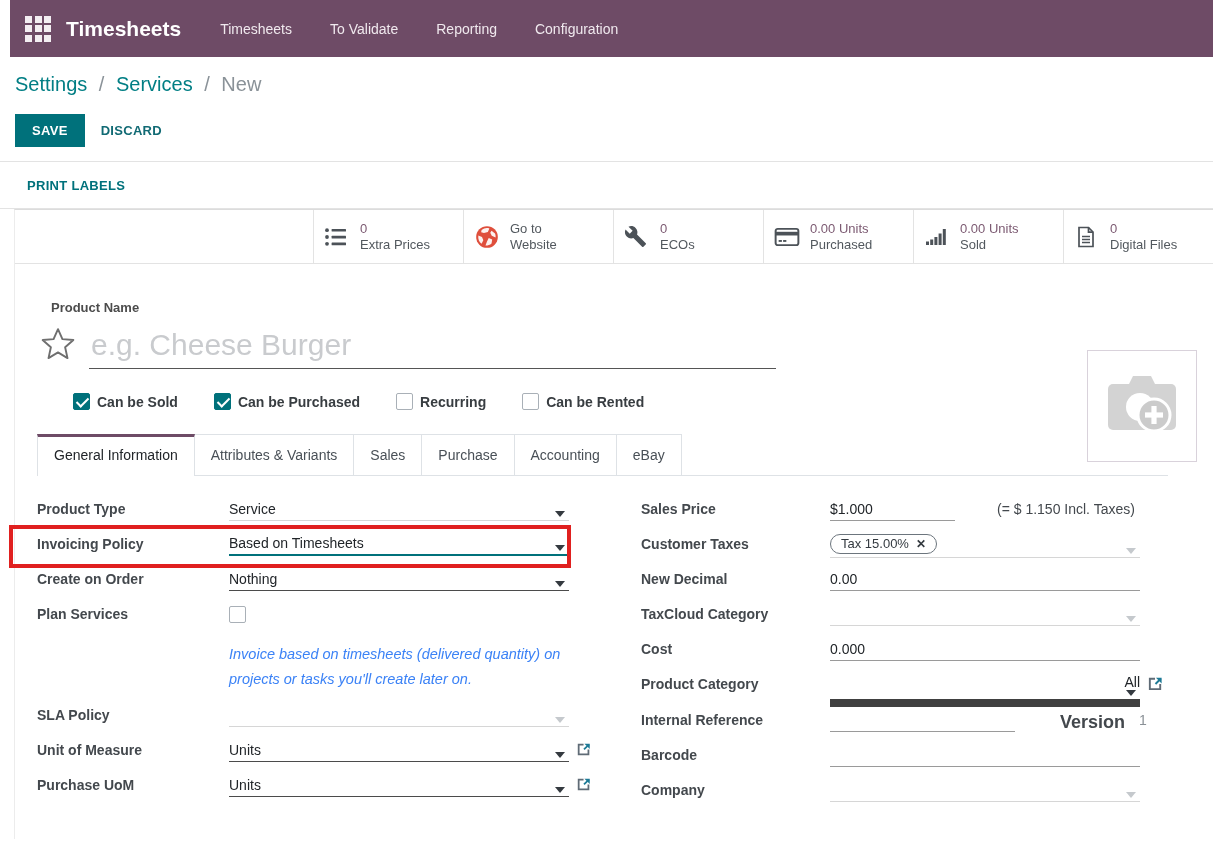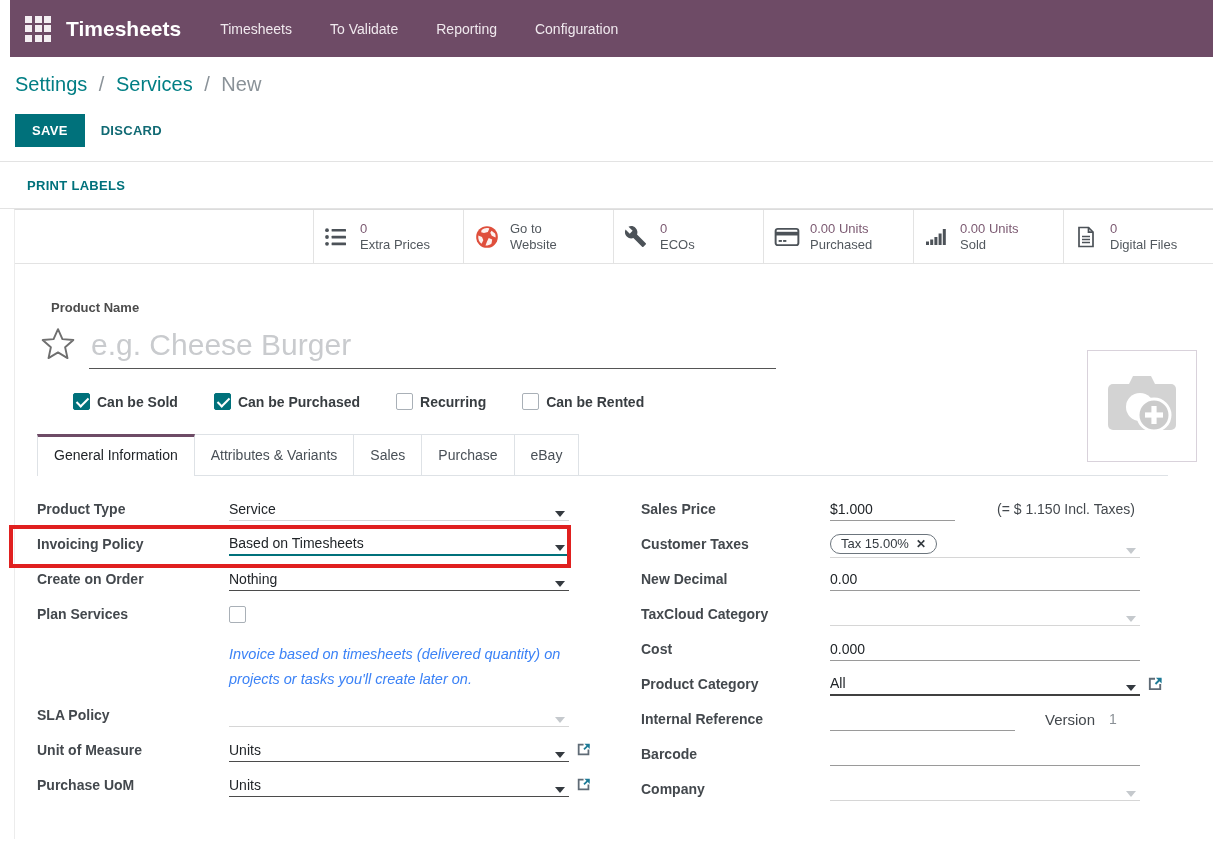--- a/index.html
+++ b/index.html
@@ -75,32 +75,32 @@
   .flabel { width:192px; flex-shrink:0; font-size:14px; font-weight:700; color:#43484d; padding-top:2px; }
   .rcol .flabel { width:189px; }
   .ctrl { flex:1; display:flex; align-items:flex-end; min-height:22px; padding-bottom:3px; position:relative; font-size:14px; color:#212529; }
   .rcol .ctrl { margin-right:28px; }
   .ctrl.w125 { flex:none; width:125px; }
   .ctrl.w185 { flex:none; width:185px; }
   .u-light { border-bottom:1px solid #d6d6d6; }
   .u-mid   { border-bottom:1px solid #9a9a9a; }
   .u-dark  { border-bottom:1px solid #4b4b4b; }
   .u-teal  { border-bottom:2px solid #00717b; }
-  .u-black2{ border-bottom:2px solid #404040; }
+  .u-black2{ border-bottom:8px solid #404040;flex-direction:column; }
   .caret { width:0; height:0; border-left:5px solid transparent; border-right:5px solid transparent;
     border-top:6px solid #343a40; margin-left:auto; margin-right:4px; flex-shrink:0; }
   .caret.light { border-top-color:#c5c9cd; }
   .ext { position:absolute; left:calc(100% + 7px); top:1px; cursor:pointer; }
   .note { font-size:14px; color:#43484d; margin-left:14px; padding-top:2px; white-space:nowrap; }
   .helptext { font-style:italic; color:#3b82f6; font-size:14.5px; line-height:25px;
     margin:6px 0 10px 192px; width:334px; }
   .pill { display:inline-flex; align-items:center; border:1px solid #6c757d; border-radius:12px;
     padding:1px 10px 2px; font-size:13px; color:#343a40; background:#fff; }
   .pill .x { margin-left:7px; font-weight:700; font-size:12px; color:#343a40; cursor:pointer; }
-  .vlabel { font-size:15px; font-weight:400; color:#43484d; margin-left:2px; padding-top:2px; }
+  .vlabel { font-size:18px; font-weight:700; color:#43484d; margin-left:17px; padding-top:2px; }
   .vval { font-size:14px; color:#8a9096; margin-left:14px; padding-top:2px; }
 
   
   .hl::after { content:""; position:absolute; left:-28px; right:-2px; top:-6px; bottom:-2px;
     border:4px solid #e0201f; pointer-events:none; }
 </style>
 </head>
 <body>
 
 <header class="topbar">
@@ -279,20 +279,21 @@
         <span class="cbx"></span>
         <span class="lbl">Can be Rented</span>
       </label>
     </div>
 
     <div class="tabs">
       <div class="tab active">General Information</div>
       <div class="tab">Attributes &amp; Variants</div>
       <div class="tab">Sales</div>
       <div class="tab">Purchase</div>
+      <div class="tab">Accounting</div>
       <div class="tab">eBay</div>
     </div>
 
     <div class="fields">
 
       <div class="lcol">
         <div class="frow">
           <span class="flabel">Product Type</span>
           <div class="ctrl u-light">
             <span>Service</span>

